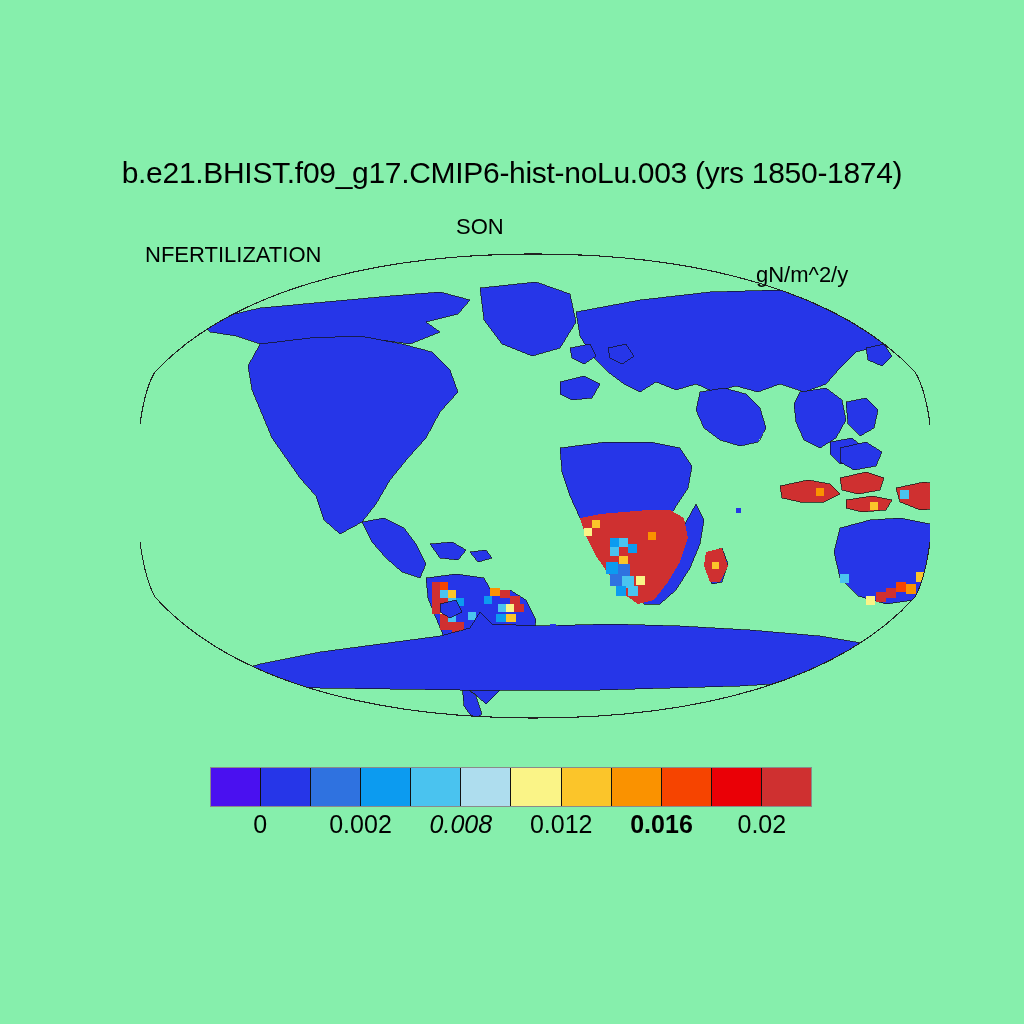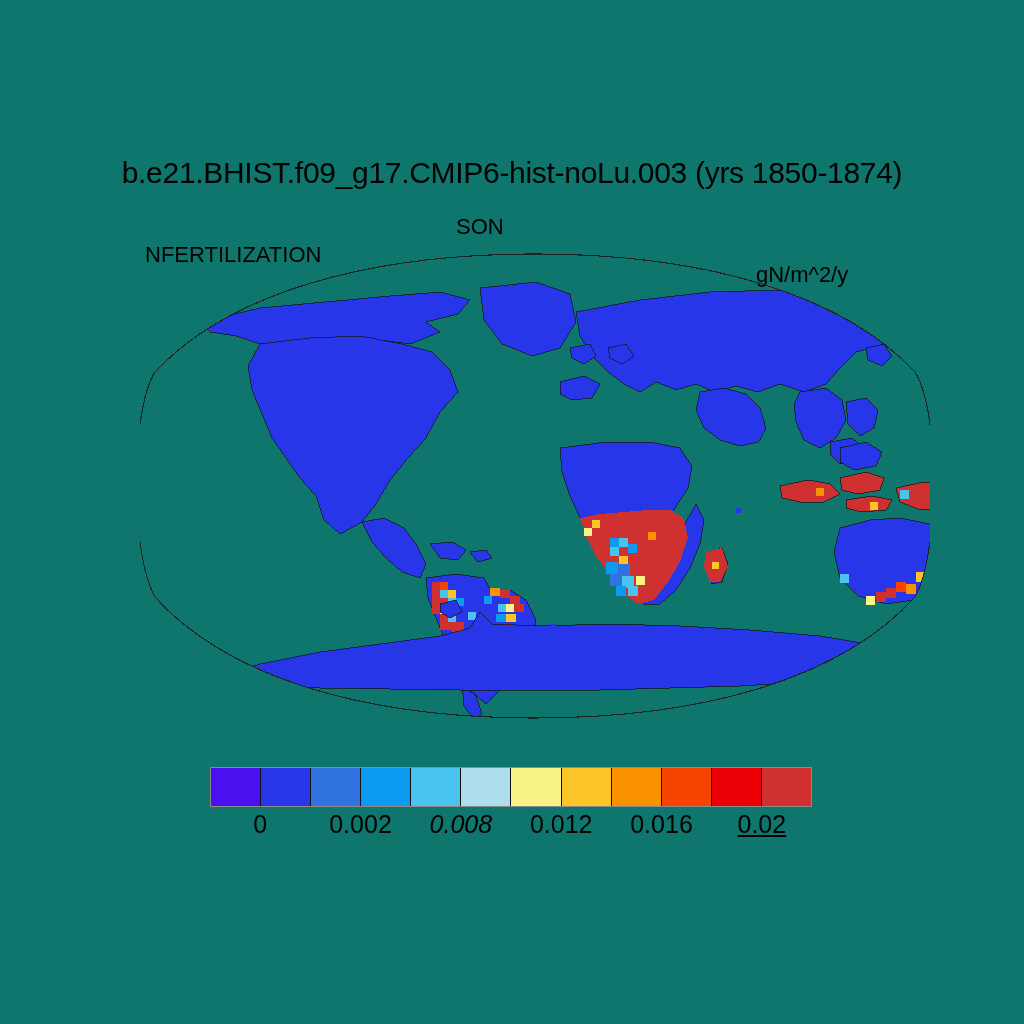--- a/index.html
+++ b/index.html
@@ -1,17 +1,17 @@
 <!DOCTYPE html>
 <html><head>
 <meta charset="utf-8">
 <style>
   html,body{margin:0;padding:0;background:#ffffff;}
   body{width:1024px;height:1024px;font-family:"Liberation Sans",sans-serif;color:#000;overflow:hidden;}
-  #stage{position:relative;width:1024px;height:1024px;background:#0f766e;}
+  #stage{position:relative;width:1024px;height:1024px;background:#86efac;}
 
   .title{
     position:absolute;left:0;top:156px;width:1024px;
     text-align:center;font-size:30px;letter-spacing:-0.3px;
     white-space:nowrap;color:#000;
   }
   .subrow{position:absolute;top:214px;left:0;width:1024px;height:28px;}
   .sub{position:absolute;font-size:22px;white-space:nowrap;color:#000;}
   .sub-left{left:145px;margin-top:28px;}
   .sub-mid{left:456px;}
@@ -254,17 +254,17 @@
       <div class="cseg" style="background: rgb(250, 146, 0);"></div>
       <div class="cseg" style="background: rgb(246, 68, 0);"></div>
       <div class="cseg" style="background: rgb(234, 0, 6);"></div>
       <div class="cseg" style="background: rgb(207, 48, 48);"></div>
     </div>
   <div class="cticks" id="cticks">
       <span class="ctick" style="left: 8.33333%;">0</span>
       <span class="ctick" style="left: 25%;">0.002</span>
       <span class="ctick" style="left: 41.6667%; font-style: italic;">0.008</span>
       <span class="ctick" style="left: 58.3333%;">0.012</span>
-      <span class="ctick" style="left: 75%;">0.016</span>
-      <span class="ctick" style="left: 91.6667%; text-decoration: underline;">0.02</span>
+      <span class="ctick" style="left: 75%; font-weight: bold;">0.016</span>
+      <span class="ctick" style="left: 91.6667%;">0.02</span>
     </div>
 
 </div>
 
 </body></html>

